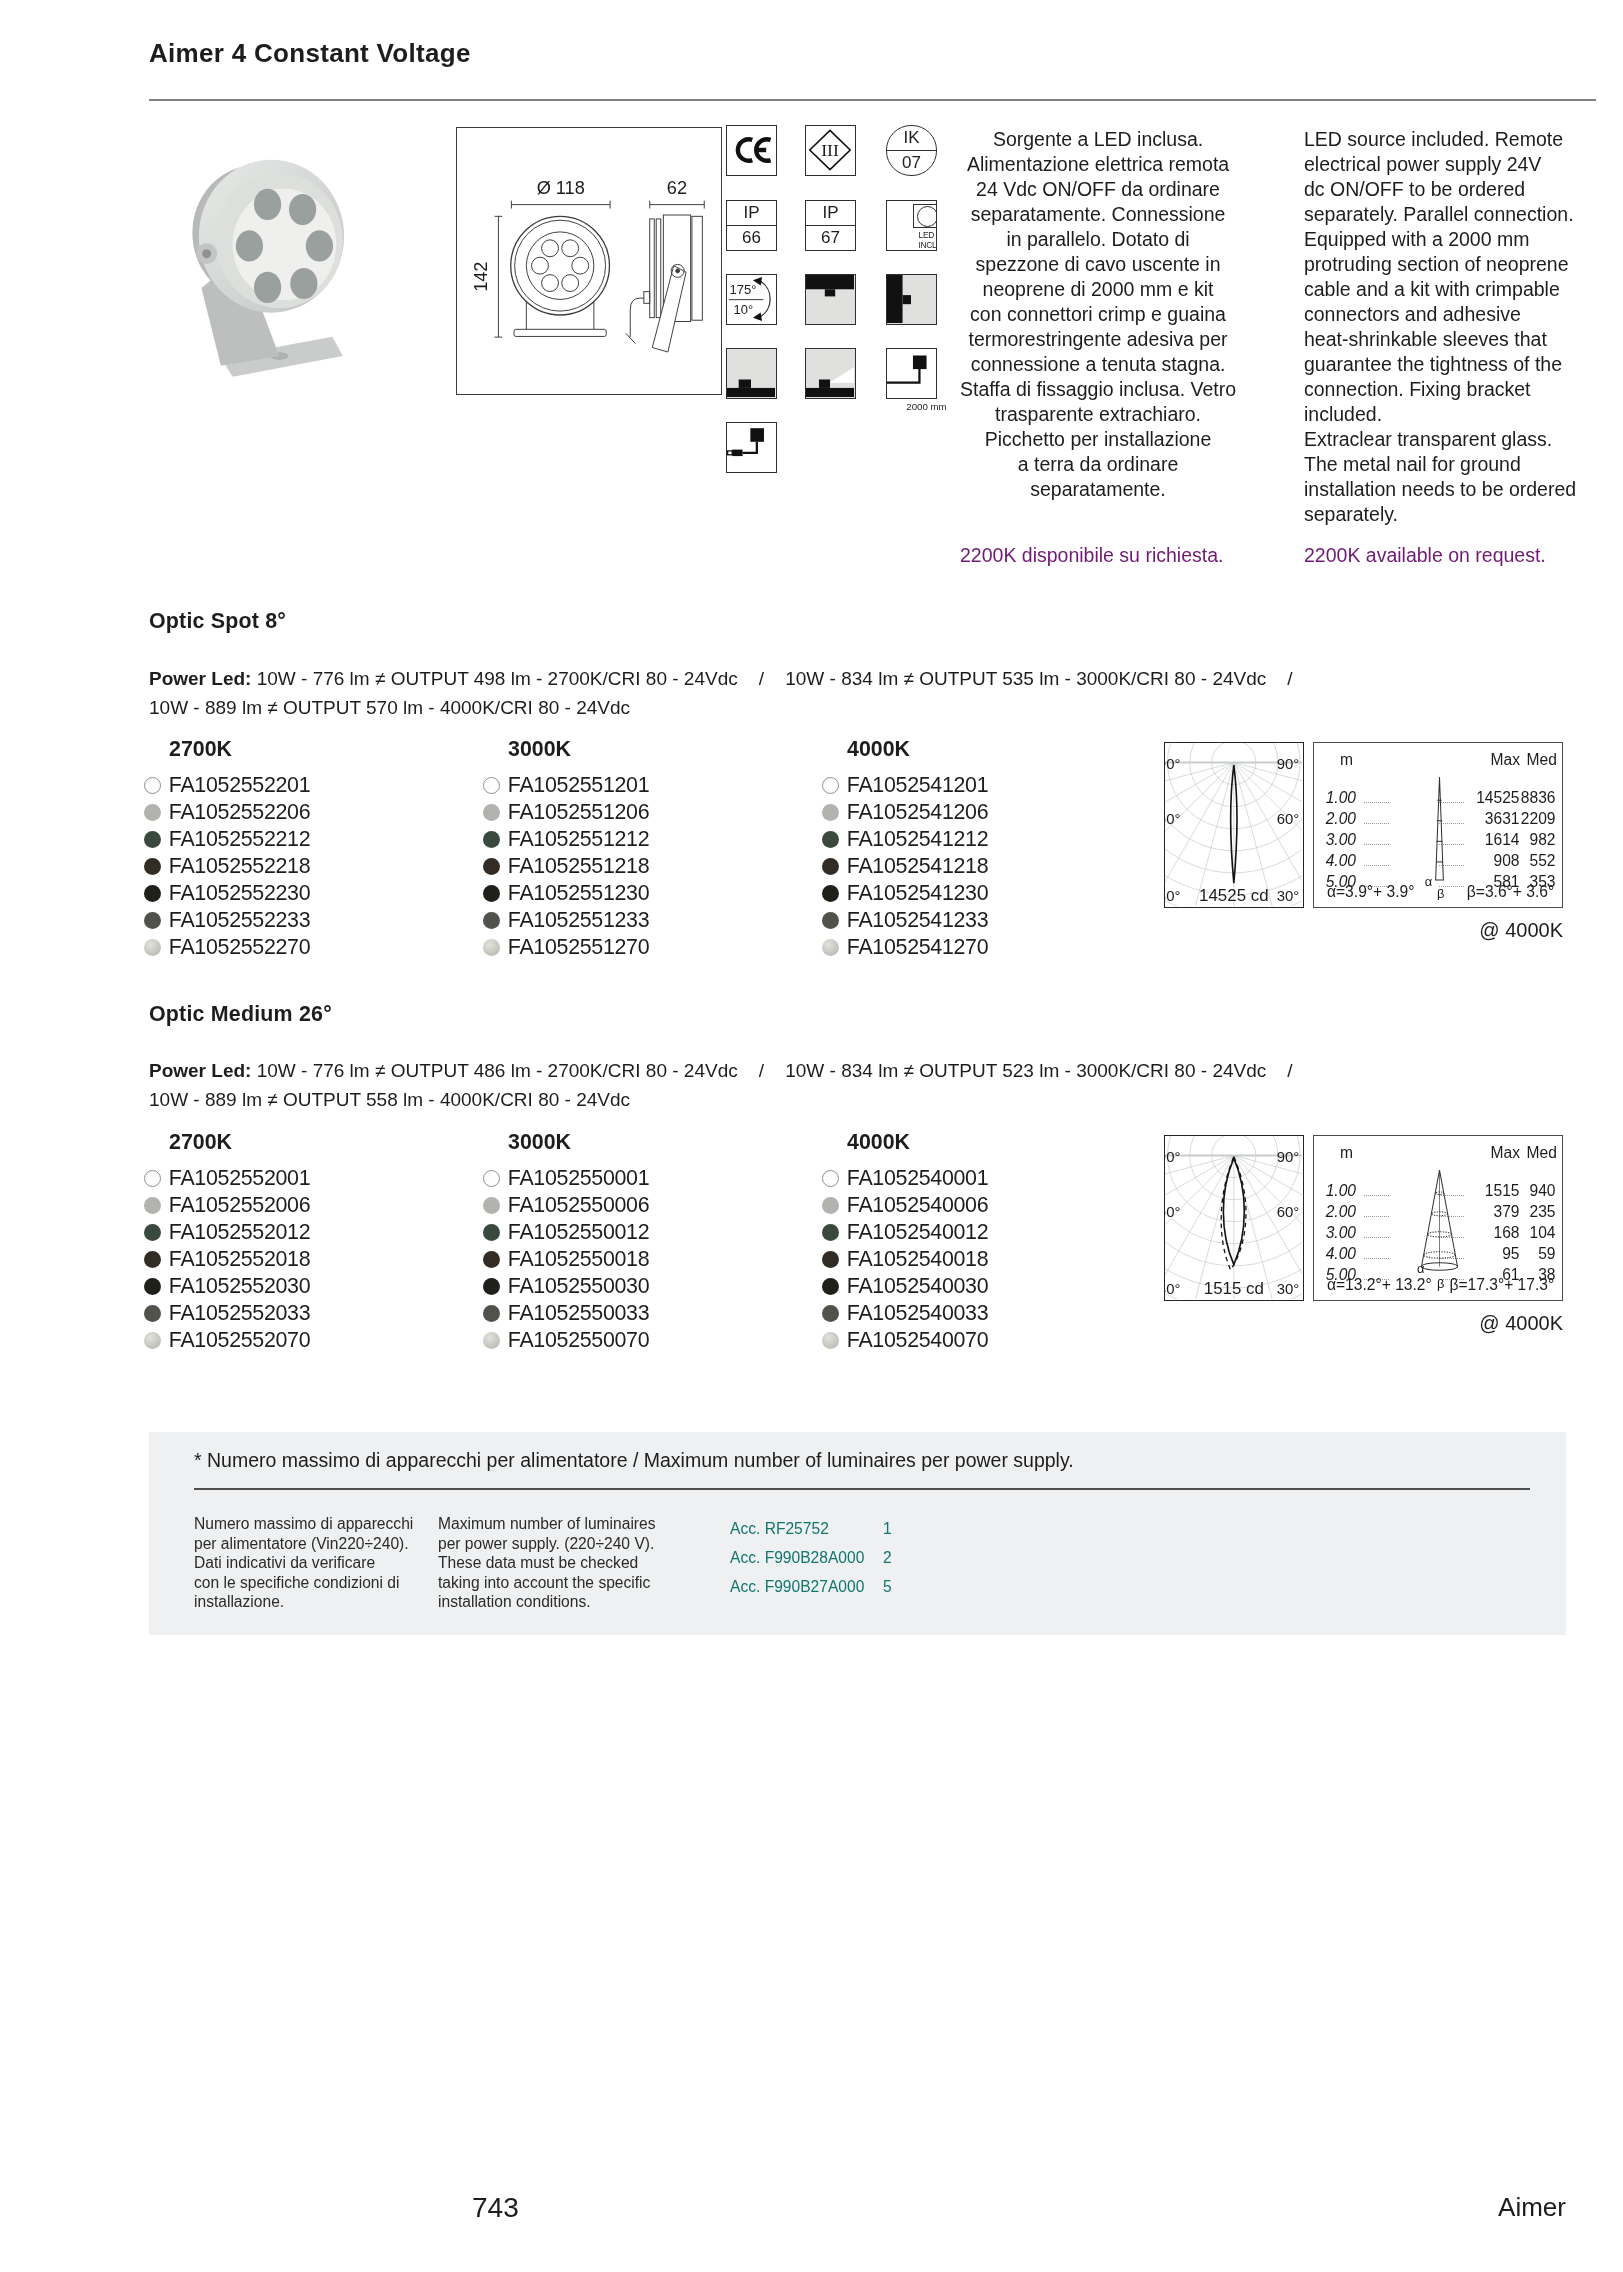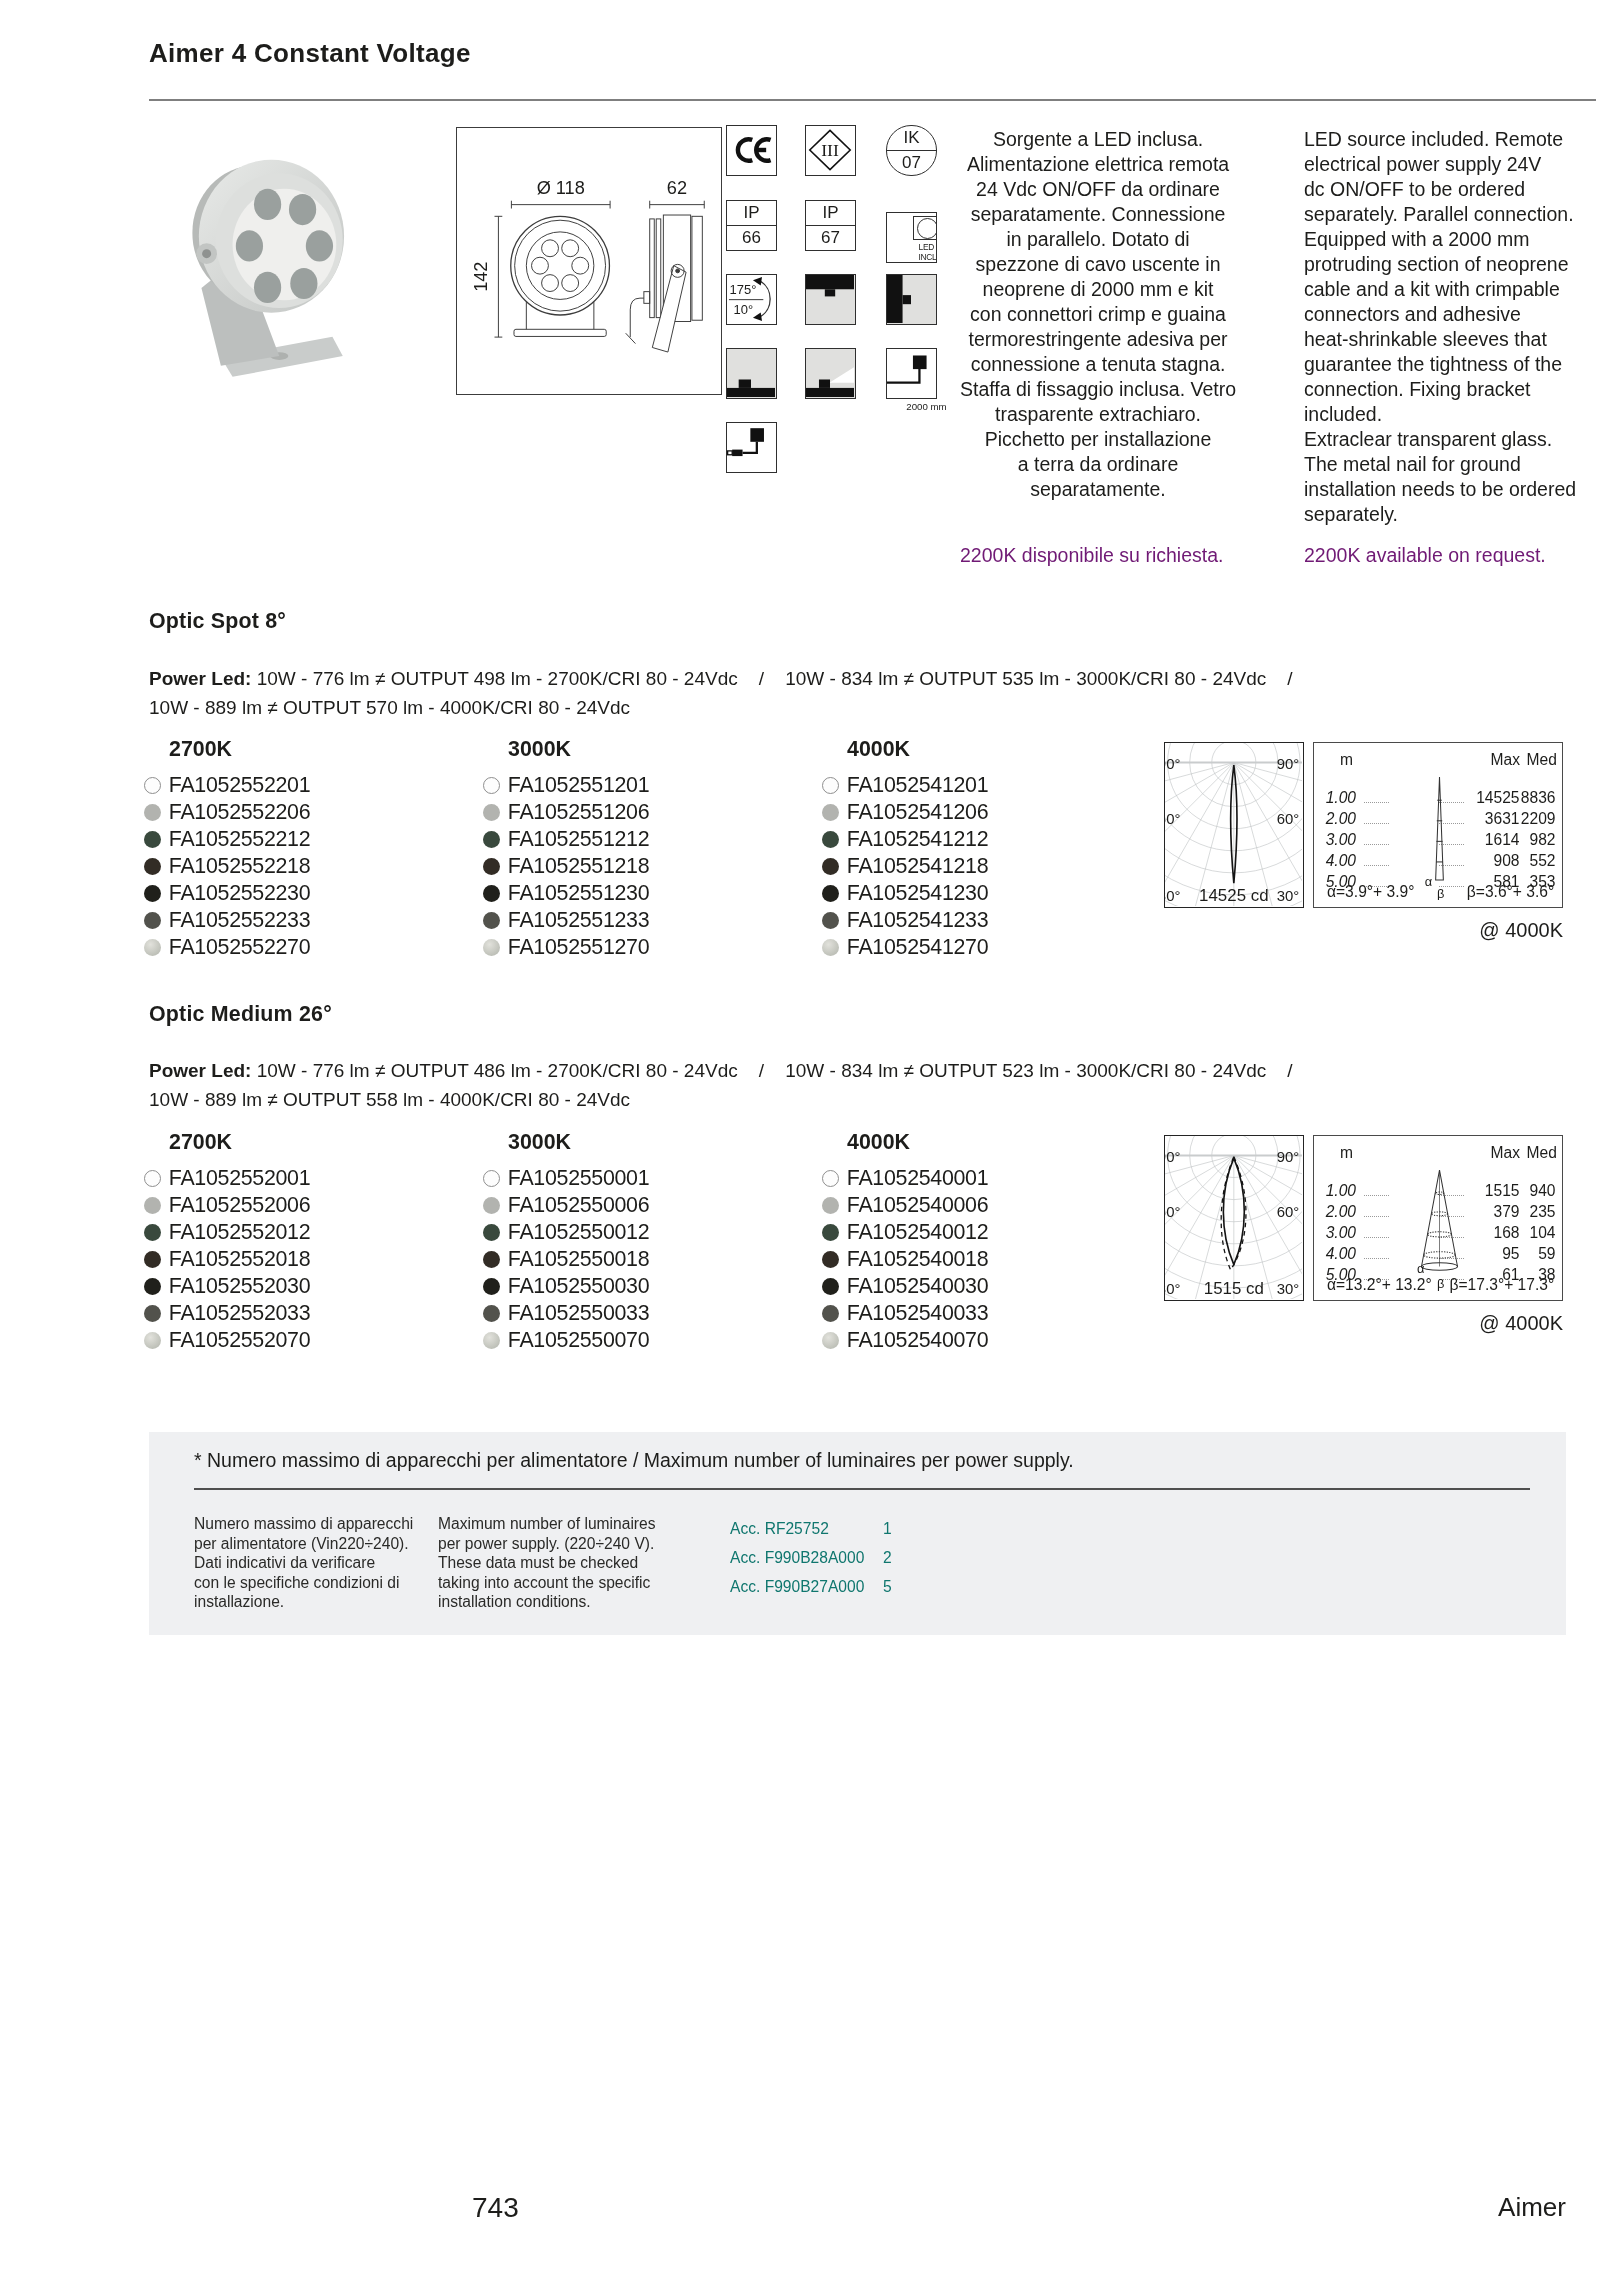--- a/index.html
+++ b/index.html
@@ -200,21 +200,21 @@
 </div>
 
 <div class="icon-cell split" style="left:726px;top:200px;">
   <div class="half top">IP</div>
   <div class="half">66</div>
 </div>
 <div class="icon-cell split" style="left:805px;top:200px;">
   <div class="half top">IP</div>
   <div class="half">67</div>
 </div>
-<div class="icon-cell ledincl" style="left:886px;top:212px;padding-left:32px;">
+<div class="icon-cell ledincl" style="left:886px;top:200px;padding-left:32px;">
   <div class="sq">
       <div class="circ"></div>
     </div>
   <div class="lab">LED INCL</div>
 </div>
 
 <div class="icon-cell" style="left:726px;top:274px;">
   <svg width="48" height="48" viewBox="0 0 74 74">
     <line x1="3" y1="38" x2="56" y2="38" stroke="#333" stroke-width="1.5"></line>
     <path d="M50 9 C72 20 72 54 50 65" fill="none" stroke="#333" stroke-width="2"></path>

